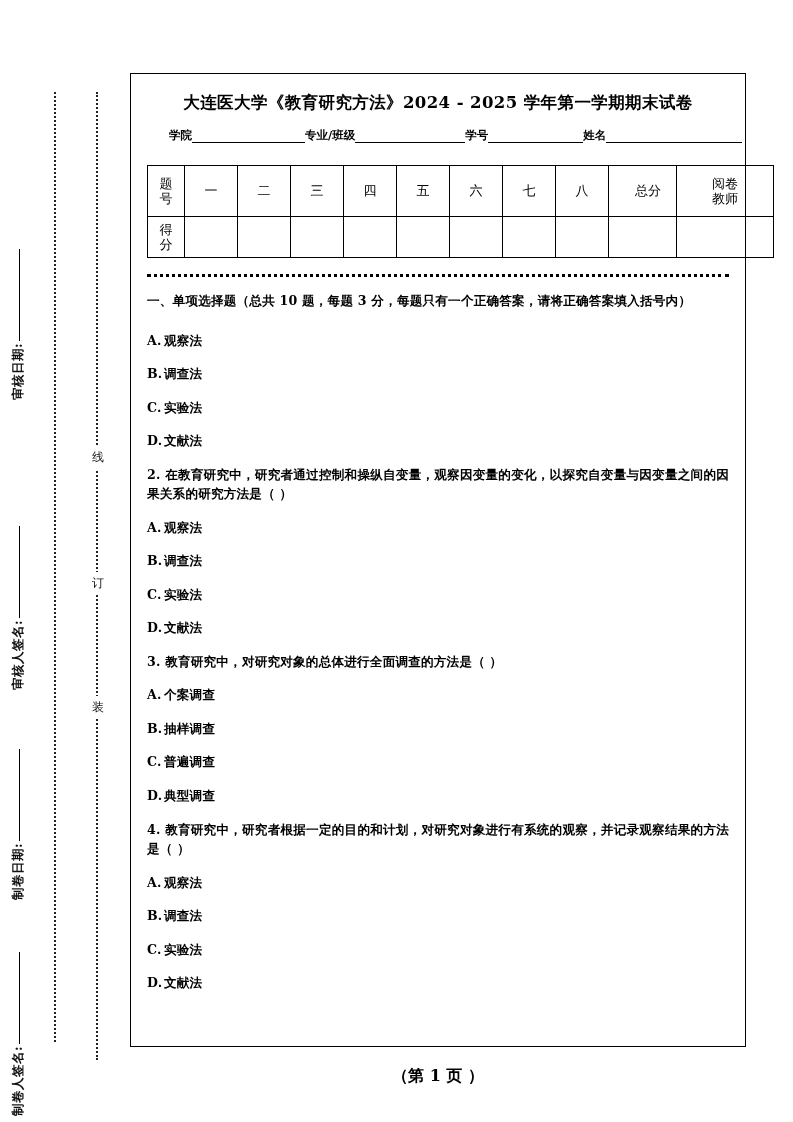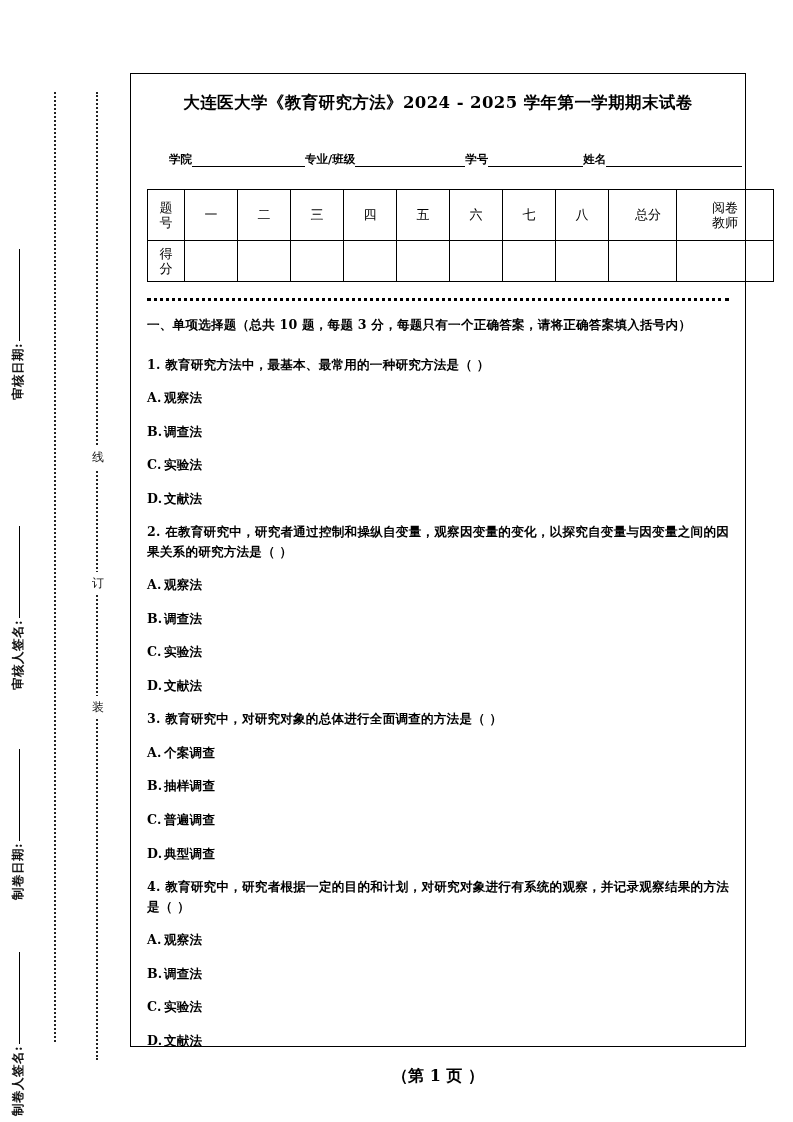--- a/index.html
+++ b/index.html
@@ -102,21 +102,21 @@
 
   
   .info-row {
     margin-top: 14px;
     padding-left: 22px;
     font-size: 11.5px;
     display: flex;
     align-items: flex-end;
     white-space: nowrap;
   }
-  .info-field { display: inline-flex; align-items: flex-end; margin-top: 24px; }
+  .info-field { display: inline-flex; align-items: flex-end; }
   .info-label { font-weight: bold; }
   .info-blank {
     display: inline-block;
     border-bottom: 1px solid #000;
     height: 13px;
   }
   .b-college  { width: 113px; }
   .b-major    { width: 110px; }
   .b-id       { width: 95px;  }
   .b-name     { width: 136px; }
@@ -270,21 +270,20 @@
         </tr>
       </tbody>
     </table>
 
     <div class="dotted-sep"></div>
 
     <div class="content">
 
       <div class="section-heading">一、单项选择题（总共 10 题，每题 3 分，每题只有一个正确答案，请将正确答案填入括号内）</div>
 
-      <div class="question">1.  教育研究方法中，最基本、最常用的一种研究方法是（   ）</div>
       <div class="option"><span class="opt-letter">A.</span><span>观察法</span></div>
       <div class="option"><span class="opt-letter">B.</span><span>调查法</span></div>
       <div class="option"><span class="opt-letter">C.</span><span>实验法</span></div>
       <div class="option"><span class="opt-letter">D.</span><span>文献法</span></div>
 
       <div class="question">2.  在教育研究中，研究者通过控制和操纵自变量，观察因变量的变化，以探究自变量与因变量之间的因果关系的研究方法是（   ）</div>
       <div class="option"><span class="opt-letter">A.</span><span>观察法</span></div>
       <div class="option"><span class="opt-letter">B.</span><span>调查法</span></div>
       <div class="option"><span class="opt-letter">C.</span><span>实验法</span></div>
       <div class="option"><span class="opt-letter">D.</span><span>文献法</span></div>

